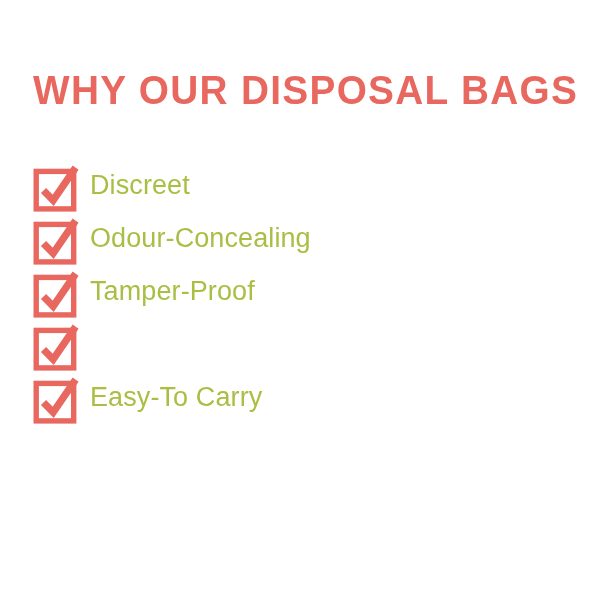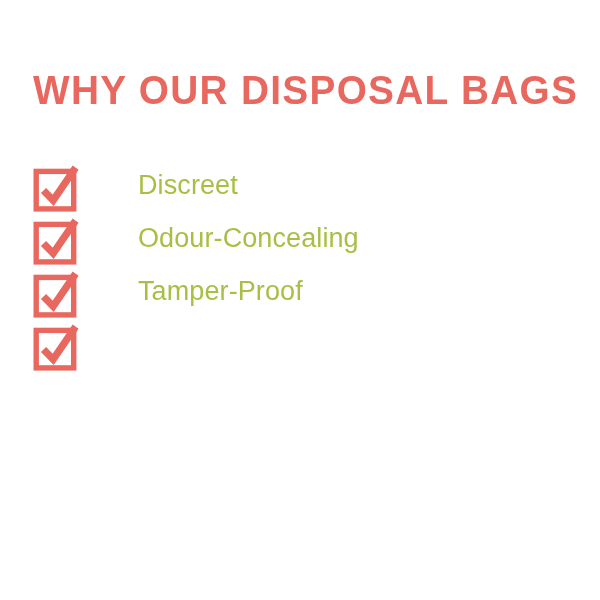--- a/index.html
+++ b/index.html
@@ -45,21 +45,20 @@
     list-style: none;
     margin: 0;
     padding: 0;
   }
 
   .benefit-row {
     position: relative;
     height: 53px;
     display: flex;
     align-items: flex-start;
-    gap: 48px;
   }
 
   .checkbox-icon {
     position: relative;
     flex: 0 0 auto;
     width: 48px;
     height: 46px;
     margin-top: 3px;
     display: block;
   }
@@ -125,16 +124,25 @@
 
     <li class="benefit-row">
       <span class="checkbox-icon">
         <svg viewBox="0 0 48 46" xmlns="http://www.w3.org/2000/svg" aria-hidden="true">
           <rect x="3.2" y="6.4" width="37.5" height="37.5" fill="none" stroke="#e8685f" stroke-width="5.4"></rect>
           <path d="M10.5 25.4 L20.2 35.3 L42.6 2.6" fill="none" stroke="#e8685f" stroke-width="7.2" stroke-linecap="butt" stroke-linejoin="miter"></path>
         </svg>
       </span>
     </li>
 
+    <li class="benefit-row">
+      <span class="checkbox-icon">
+        <svg viewBox="0 0 48 46" xmlns="http://www.w3.org/2000/svg" aria-hidden="true">
+          <rect x="3.2" y="6.4" width="37.5" height="37.5" fill="none" stroke="#e8685f" stroke-width="5.4"></rect>
+          <path d="M10.5 25.4 L20.2 35.3 L42.6 2.6" fill="none" stroke="#e8685f" stroke-width="7.2" stroke-linecap="butt" stroke-linejoin="miter"></path>
+        </svg>
+      </span>
+      <span class="benefit-label">Easy-To Carry</span>
+    </li>
 
 
   </ul>
 </div>
 
 </body></html>

